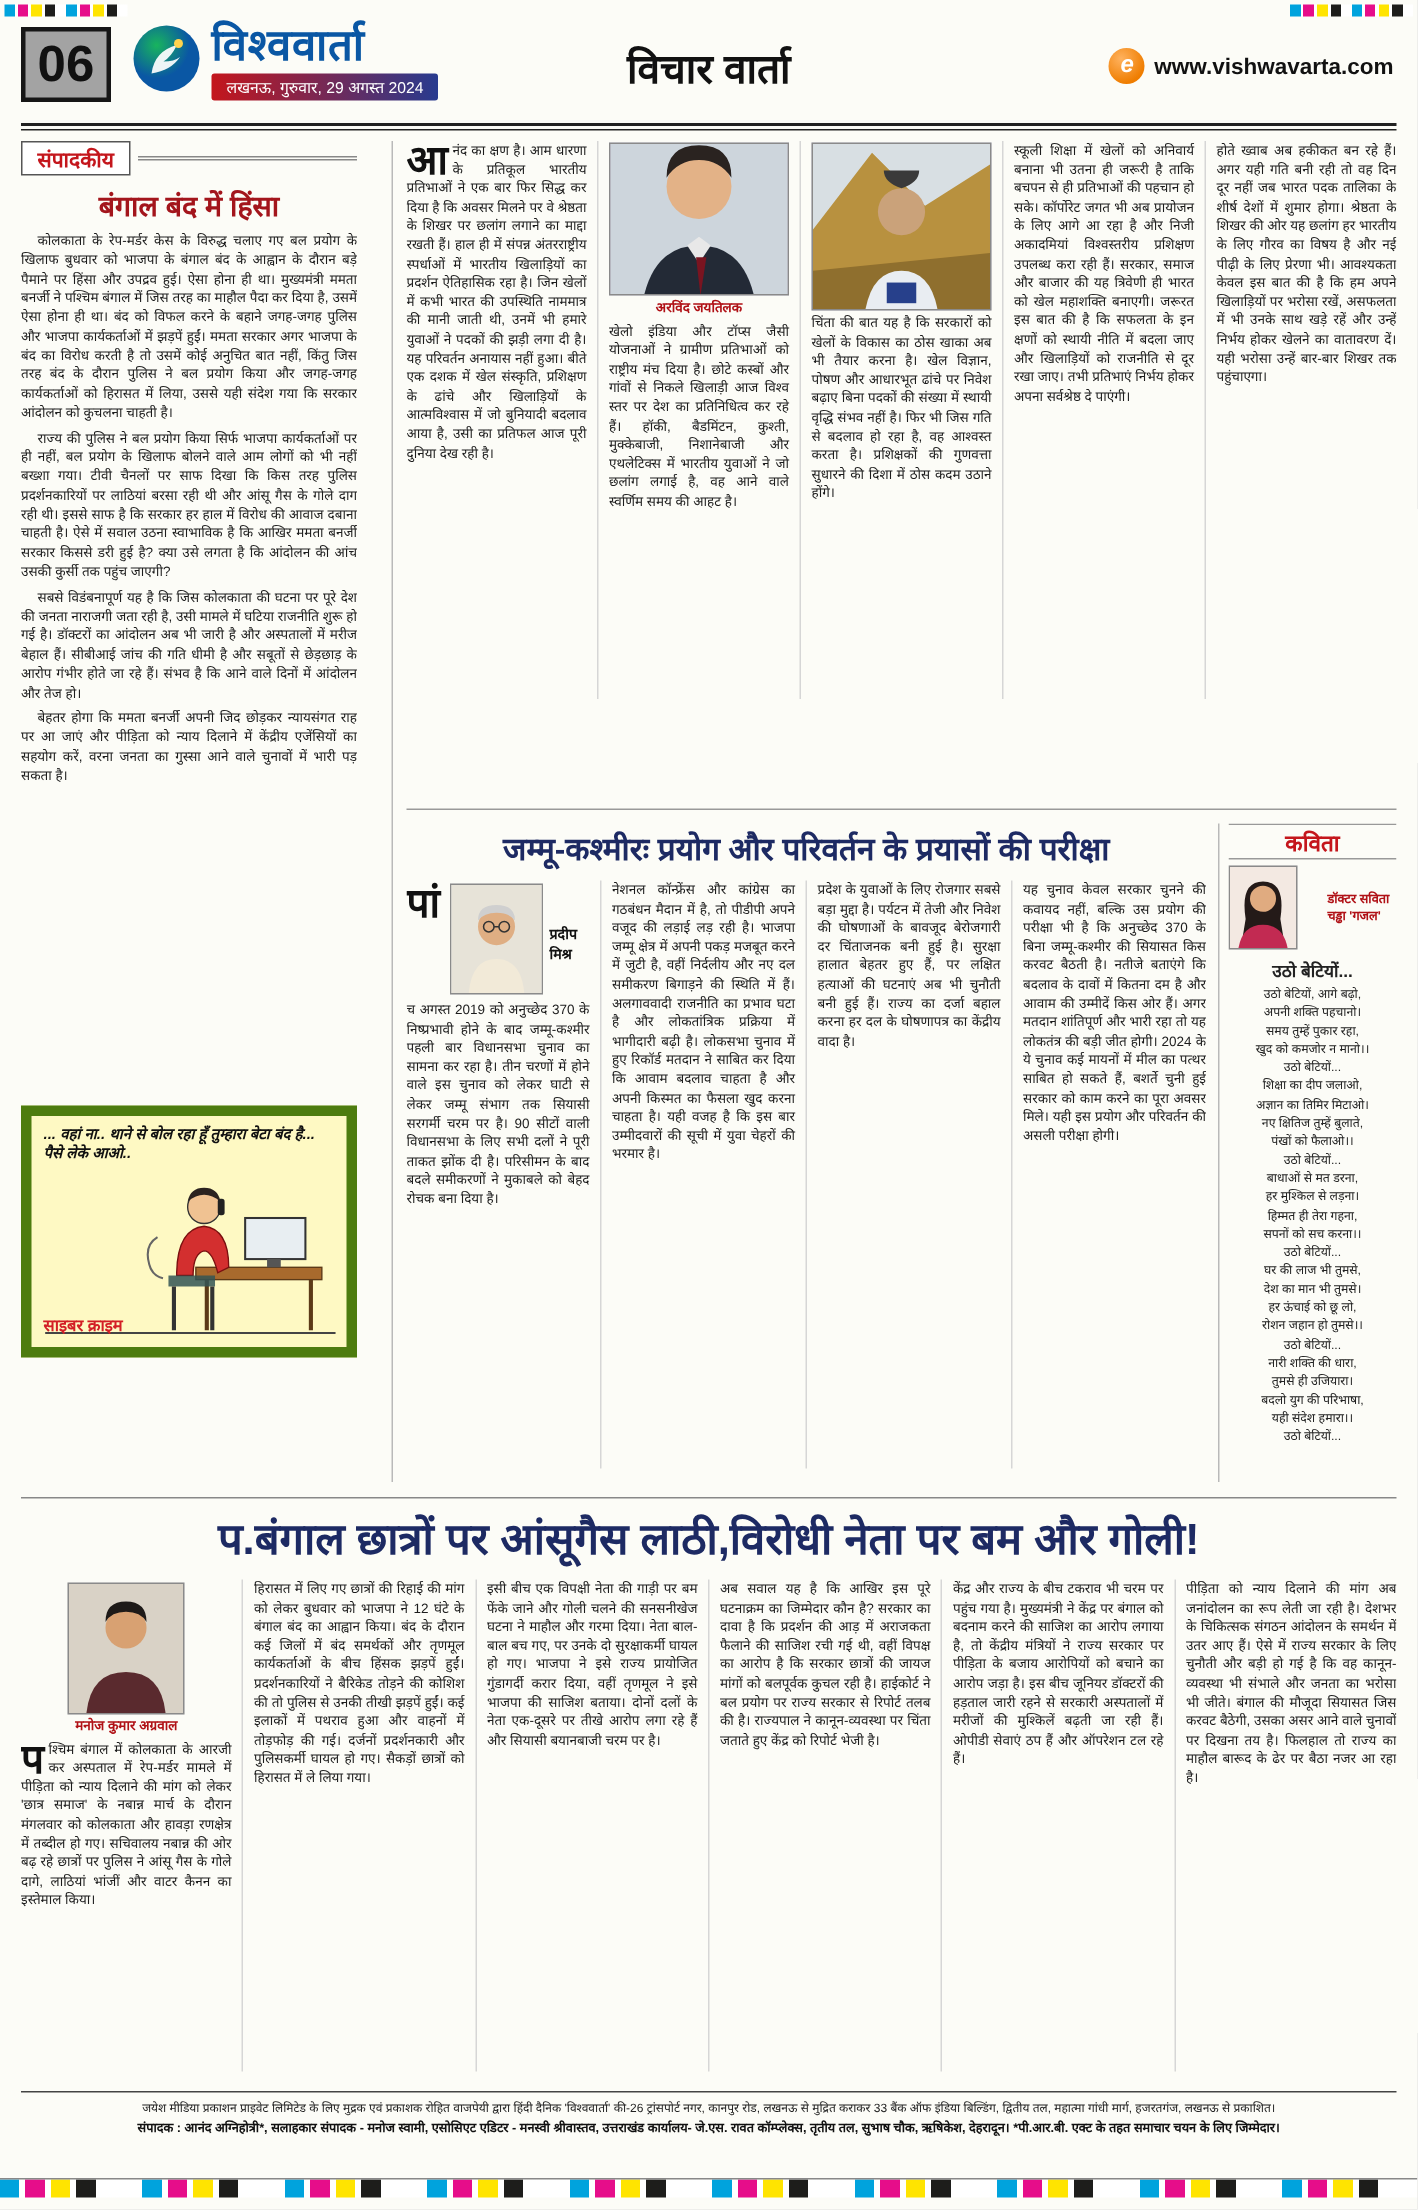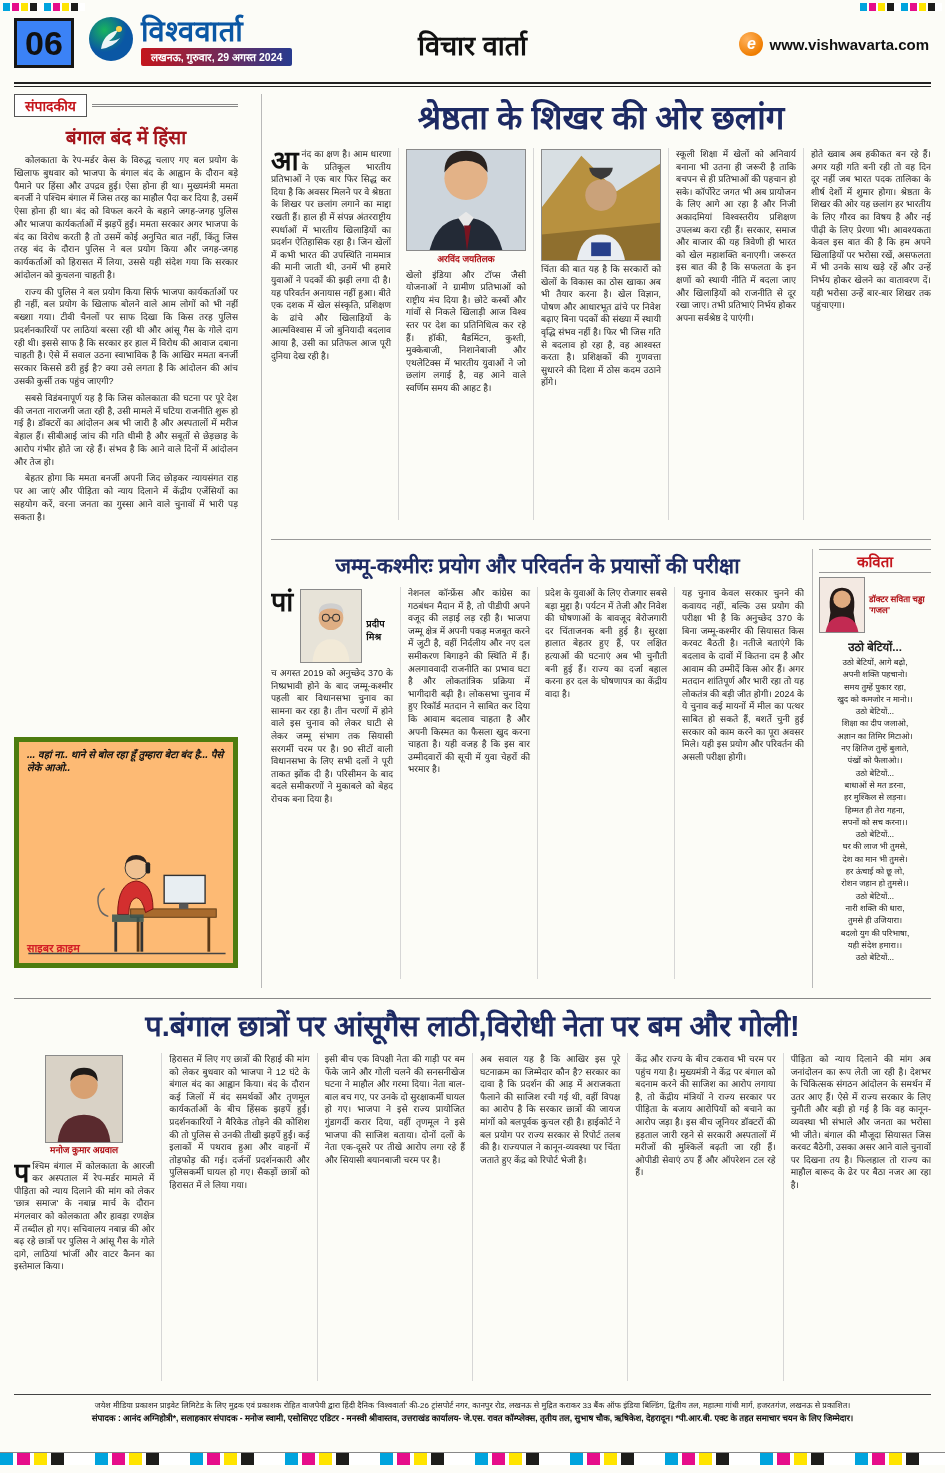--- a/index.html
+++ b/index.html
@@ -5,41 +5,41 @@
   *{box-sizing:border-box;margin:0;padding:0}
   body{background:#d8d8d8;font-family:"Liberation Sans","DejaVu Sans",sans-serif}
   .page{position:relative;width:945px;height:1473px;margin:0 auto;background:#fcfcf7;color:#1b1b1b;overflow:hidden}
 
   .regbar{position:absolute;height:8px;background:repeating-linear-gradient(90deg,#00a3dd 0 7px,#fff 7px 9px,#e60d8a 9px 16px,#fff 16px 18px,#ffe400 18px 25px,#fff 25px 27px,#1d1d1b 27px 34px,#fff 34px 41px)}
   .regbar.tl{left:3px;top:3px;width:82px}
   .regbar.tr{right:3px;top:3px;width:82px}
   .regbar.bottom{left:0;top:1452px;width:945px;height:13px;background:repeating-linear-gradient(90deg,#00a3dd 0 13px,#fff 13px 17px,#e60d8a 17px 30px,#fff 30px 34px,#ffe400 34px 47px,#fff 47px 51px,#1d1d1b 51px 64px,#fff 64px 95px)}
 
   .header{position:absolute;left:14px;top:14px;width:917px;height:64px}
-  .pageno{position:absolute;left:0;top:4px;width:60px;height:50px;border:3px solid #161616;font-size:34px;font-weight:bold;display:flex;align-items:center;justify-content:center;color:#111;background:#3b82f6}
+  .pageno{position:absolute;left:0;top:4px;width:60px;height:50px;border:3px solid #161616;font-size:34px;font-weight:bold;display:flex;align-items:center;justify-content:center;color:#111;background:#a3a3a3}
   .brand{position:absolute;left:74px;top:2px;display:flex;align-items:center;gap:7px}
   .brand-name{font-size:29px;font-weight:bold;color:#0a57a4;letter-spacing:.5px;line-height:1.05}
-  .dateline{margin-top:2px;font-size:10.5px;font-weight:bold;color:#fff;background:linear-gradient(90deg,#c4161c,#283b8f);padding:2px 10px;border-radius:2px;text-align:left}
+  .dateline{margin-top:2px;font-size:10.5px;font-weight:normal;color:#fff;background:linear-gradient(90deg,#c4161c,#283b8f);padding:2px 10px;border-radius:2px;text-align:left}
   .section-title{position:absolute;left:50%;top:12px;transform:translateX(-50%);font-size:27px;font-weight:bold;color:#111;white-space:nowrap}
   .website{position:absolute;right:2px;top:18px;display:flex;align-items:center;gap:6px;font-size:15px;font-weight:bold;color:#111}
   .elogo{width:24px;height:24px;border-radius:50%;background:radial-gradient(circle at 35% 30%,#ffb25e,#ef7d00 72%);color:#fff;display:flex;align-items:center;justify-content:center;font-size:16px;font-weight:bold;font-style:italic}
   .header-rule{position:absolute;left:14px;top:82px;width:917px;height:5px;border-top:2px solid #222;border-bottom:1px solid #222}
 
   .seclabel{border:1.5px solid #555;padding:1px 10px;font-size:14px;font-weight:bold;color:#c4161c;background:#fff;white-space:nowrap}
   .label-row{display:flex;align-items:center;gap:5px}
   .rule-fill{flex:1;height:3px;border-top:1px solid #888;border-bottom:1px solid #888}
 
   .editorial{position:absolute;left:14px;top:94px;width:248px;height:894px;padding-right:23px;border-right:1px solid #b9b9b9;overflow:hidden}
   .ed-head{margin:7px 0 4px;text-align:center;font-size:19px;color:#a3151c;font-weight:bold}
   .ed-body{height:578px;overflow:hidden;font-size:9px;line-height:1.42;text-align:justify;color:#1c1c1c}
   .ed-body p{margin-bottom:4px;text-indent:11px}
   .kataksh{margin-top:5px;display:flex;align-items:center;gap:6px;border-top:1px solid #888;padding-top:4px}
   .arrow-icon{width:0;height:0;border-left:10px solid #ef7d00;border-top:6px solid transparent;border-bottom:6px solid transparent}
   .artist{margin-left:auto;font-size:12px;font-weight:bold;font-style:italic;color:#222}
-  .cartoon-box{margin-top:5px;border:5px solid #4d7c0f;height:231px;position:relative;background:#fdba74;overflow:hidden}
+  .cartoon-box{margin-top:5px;border:7px solid #4d7c0f;height:168px;position:relative;background:#fef9c3;overflow:hidden}
   .speech{padding:6px 8px 0;font-size:10px;font-weight:bold;font-style:italic;line-height:1.3;color:#111}
   .cartoon-svg{position:absolute;left:0;bottom:2px;width:100%;height:148px}
   .cartoon-caption{position:absolute;left:8px;bottom:8px;color:#d31f26;font-weight:bold;font-size:11px}
 
   .cols{display:flex}
   .col{flex:1;padding:0 7px;border-right:1px solid #d6d6d6;font-size:9px;line-height:1.4;text-align:justify;overflow:hidden;color:#1c1c1c}
   .col:first-child{padding-left:0}
   .col:last-child{border-right:none;padding-right:0}
   .dropcap{float:left;font-size:27px;font-weight:bold;line-height:.85;padding:2px 3px 0 0;color:#111}
   .photo{width:100%;border:1px solid #8a8a8a;margin:1px 0 2px;overflow:hidden;background:#dde}
@@ -57,21 +57,21 @@
   .jk h2{text-align:center;font-size:21px;color:#1d2a63;margin:2px 0 8px;font-weight:bold}
   .jk .cols{height:392px}
   .jk-photo-row{display:flex;gap:4px;align-items:flex-start;margin:2px 0 4px}
   .jk-photo{width:62px;height:74px;flex:none;border:1px solid #8a8a8a;background:#eee}
   .jk-photo svg{width:100%;height:100%;display:block}
   .jk-author{font-size:9.5px;font-weight:bold;padding-top:28px;color:#111}
   .badge{width:84px;height:84px;margin:8px auto;border-radius:50%;background:radial-gradient(circle at 50% 38%,#ff9d3c,#f07000);display:flex;align-items:center;justify-content:center;color:#fff;font-weight:bold;font-size:10.5px;text-align:center;border:3px solid #e06000;box-shadow:inset 0 0 0 3px #fff}
 
   .poem{position:absolute;left:819px;top:549px;width:112px;height:439px;overflow:hidden}
   .poem-head{text-align:center;color:#c4161c;font-weight:bold;font-size:15px;border-top:1px solid #999;border-bottom:1px solid #999;padding:1px 0;margin-bottom:4px}
-  .poet-row{display:flex;gap:4px;align-items:center}
+  .poet-row{display:flex;gap:20px;align-items:center}
   .poet-photo{width:46px;height:56px;flex:none;border:1px solid #8a8a8a;background:#eee}
   .poet-photo svg{width:100%;height:100%;display:block}
   .poet-name{font-size:8.5px;font-weight:bold;color:#b01116;line-height:1.3}
   .poem-title{text-align:center;font-weight:bold;font-size:11.5px;margin:6px 0 3px;color:#222}
   .poem-lines{font-size:8.2px;line-height:1.5;text-align:center;color:#222}
 
   .bottom{position:absolute;left:14px;top:998px;width:917px;height:390px;border-top:1px solid #888;padding-top:5px;overflow:hidden}
   .bottom h2{text-align:center;font-size:29px;color:#1d2a63;margin:1px 0 9px;font-weight:bold}
   .bottom .cols{height:328px}
   .bottom-photo{width:78px;height:88px;margin:2px auto 1px;border:1px solid #8a8a8a;background:#eee}
@@ -148,21 +148,20 @@
         <rect x="100" y="100" width="34" height="8" fill="#355" opacity=".85"></rect>
         <line x1="104" y1="108" x2="104" y2="140" stroke="#333" stroke-width="3"></line>
         <line x1="132" y1="108" x2="132" y2="140" stroke="#333" stroke-width="3"></line>
         <path d="M92 72 q-10 6 -6 20 q2 8 10 10" fill="none" stroke="#666" stroke-width="1.5"></path>
       </svg>
       <div class="cartoon-caption">साइबर क्राइम</div>
     </div>
   </section>
 
   <section class="lead">
-    <h1>श्रेष्ठता के शिखर की ओर छलांग</h1>
     <div class="cols">
       <div class="col">
         <span class="dropcap">आ</span>
         <span>नंद का क्षण है। आम धारणा के प्रतिकूल भारतीय प्रतिभाओं ने एक बार फिर सिद्ध कर दिया है कि अवसर मिलने पर वे श्रेष्ठता के शिखर पर छलांग लगाने का माद्दा रखती हैं। हाल ही में संपन्न अंतरराष्ट्रीय स्पर्धाओं में भारतीय खिलाड़ियों का प्रदर्शन ऐतिहासिक रहा है। जिन खेलों में कभी भारत की उपस्थिति नाममात्र की मानी जाती थी, उनमें भी हमारे युवाओं ने पदकों की झड़ी लगा दी है। यह परिवर्तन अनायास नहीं हुआ। बीते एक दशक में खेल संस्कृति, प्रशिक्षण के ढांचे और खिलाड़ियों के आत्मविश्वास में जो बुनियादी बदलाव आया है, उसी का प्रतिफल आज पूरी दुनिया देख रही है।</span>
       </div>
       <div class="col">
         <div class="photo photo-suit">
           <svg viewBox="0 0 60 70" preserveAspectRatio="xMidYMid slice">
             <rect width="60" height="70" fill="#cdd5dc"></rect>
             <circle cx="30" cy="24" r="11" fill="#e3b287"></circle>

